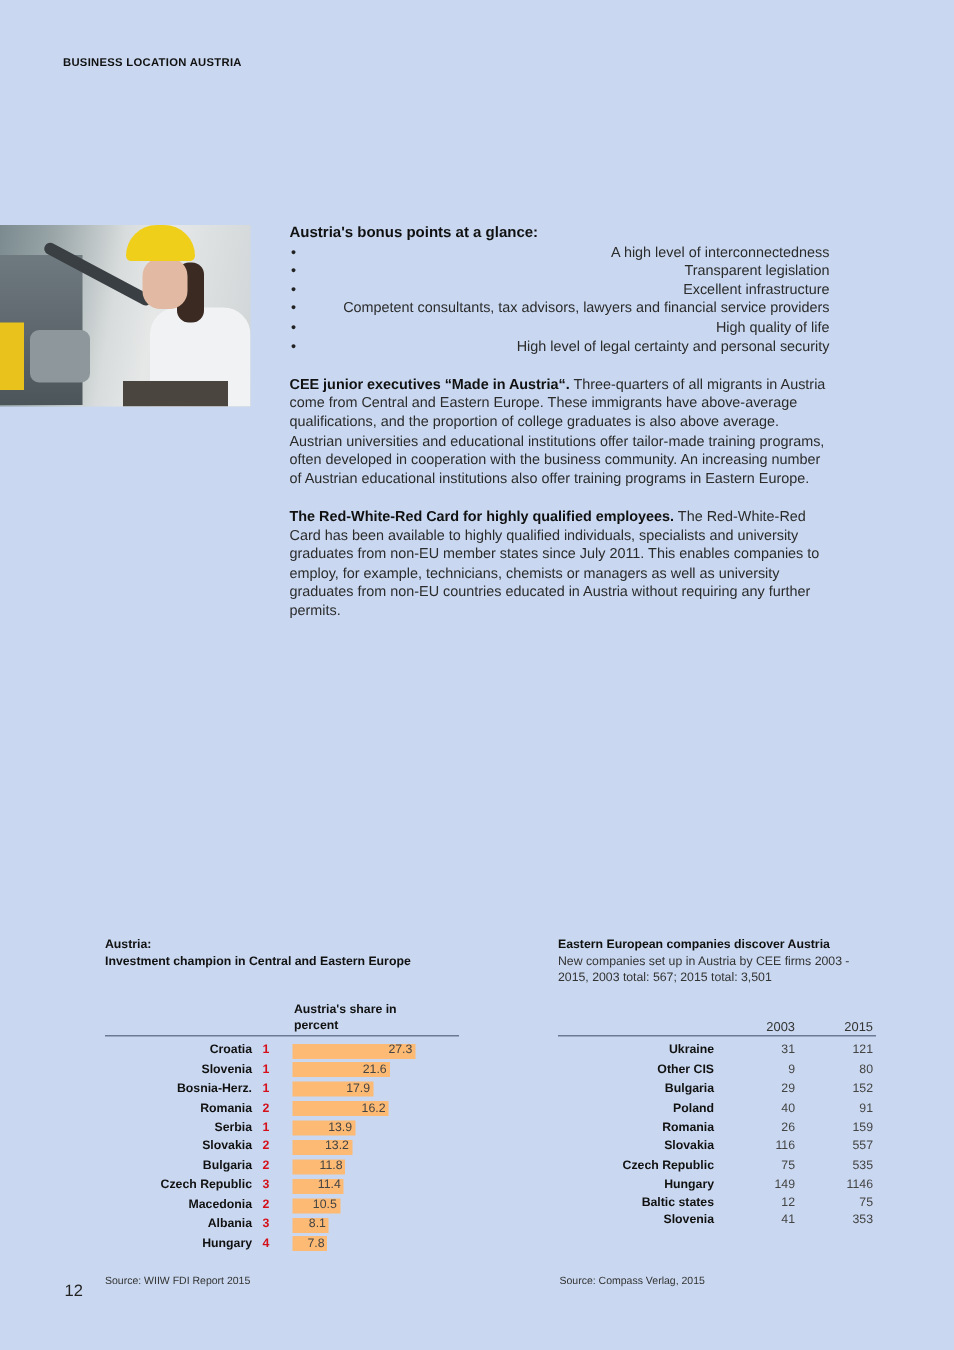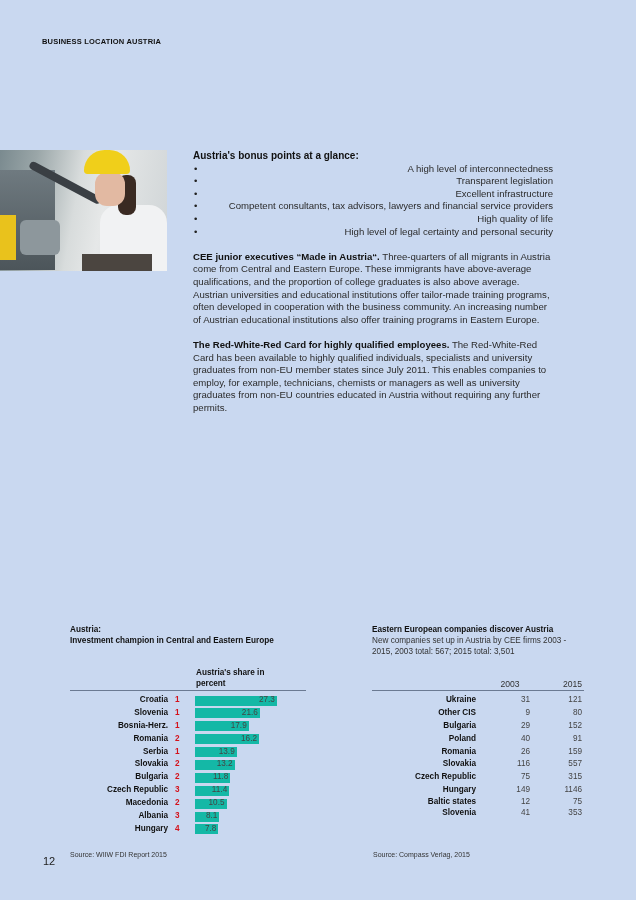--- a/index.html
+++ b/index.html
@@ -39,21 +39,21 @@
   .left-block { position: absolute; left: 70px; top: 624px; width: 236px; }
   .block-title { font-size: 8.2px; font-weight: bold; color: #111; line-height: 11px; }
   .col-head { position: absolute; top: 43px; font-size: 8.2px; font-weight: bold; line-height: 11px; }
   .col-head.rank { left: 0; width: 113px; text-align: right; color: #d4111a; }
   .col-head.share { left: 126px; color: #111; }
   .rule { position: absolute; height: 1px; background: #6b7a92; }
   .left-rows { position: absolute; top: 70px; left: 0; width: 236px; }
   .lrow { position: relative; height: 12.9px; font-size: 8.2px; line-height: 12.9px; }
   .lrow .country { position: absolute; left: 0; width: 98px; text-align: right; font-weight: bold; color: #111; }
   .lrow .rank { position: absolute; left: 105px; width: 10px; font-weight: bold; color: #d4111a; }
-  .lrow .bar { position: absolute; left: 125px; top: 1.5px; height: 10px; background: #14b8a6; }
+  .lrow .bar { position: absolute; left: 125px; top: 1.5px; height: 10px; background: #fdba74; }
   .lrow .bar span { position: absolute; right: 2px; top: -1.5px; font-size: 8.2px; color: #444; }
 
   .right-block { position: absolute; left: 372px; top: 624px; width: 212px; }
   .sub-title { font-size: 8.2px; line-height: 11px; color: #333; }
   .year-head { position: absolute; top: 55px; font-size: 8.6px; color: #333; text-align: right; width: 40px; }
   .right-rows { position: absolute; top: 70px; left: 0; width: 212px; }
   .rrow { position: relative; height: 12.9px; font-size: 8.2px; line-height: 12.9px; }
   .rrow .country { position: absolute; left: 0; width: 104px; text-align: right; font-weight: bold; color: #111; }
   .rrow .v2003 { position: absolute; left: 118px; width: 40px; text-align: right; color: #444; }
   .rrow .v2015 { position: absolute; left: 170px; width: 40px; text-align: right; color: #444; }
@@ -178,21 +178,21 @@
         <div class="bar" style="width:23.4px">
           <span>7.8</span>
         </div>
       </div>
     </div>
 </div>
 
 <div class="right-block">
   <div class="block-title">Eastern European companies discover Austria</div>
   <div class="sub-title">New companies set up in Austria by CEE firms 2003 - 2015, 2003 total: 567; 2015 total: 3,501</div>
-  <div class="year-head" style="left:118px;text-align:center;">2003</div>
+  <div class="year-head" style="left:118px;">2003</div>
   <div class="year-head" style="left:170px;">2015</div>
   <div class="rule" style="left:0; top:66px; width:212px;"></div>
   <div class="right-rows" id="right-rows">
       <div class="rrow">
         <span class="country">Ukraine</span>
         <span class="v2003">31</span>
         <span class="v2015">121</span>
       </div>
       <div class="rrow">
         <span class="country">Other CIS</span>
@@ -215,21 +215,21 @@
         <span class="v2015">159</span>
       </div>
       <div class="rrow">
         <span class="country">Slovakia</span>
         <span class="v2003">116</span>
         <span class="v2015">557</span>
       </div>
       <div class="rrow">
         <span class="country">Czech Republic</span>
         <span class="v2003">75</span>
-        <span class="v2015">315</span>
+        <span class="v2015">535</span>
       </div>
       <div class="rrow">
         <span class="country">Hungary</span>
         <span class="v2003">149</span>
         <span class="v2015">1146</span>
       </div>
       <div class="rrow tight">
         <span class="country">Baltic states</span>
         <span class="v2003">12</span>
         <span class="v2015">75</span>

